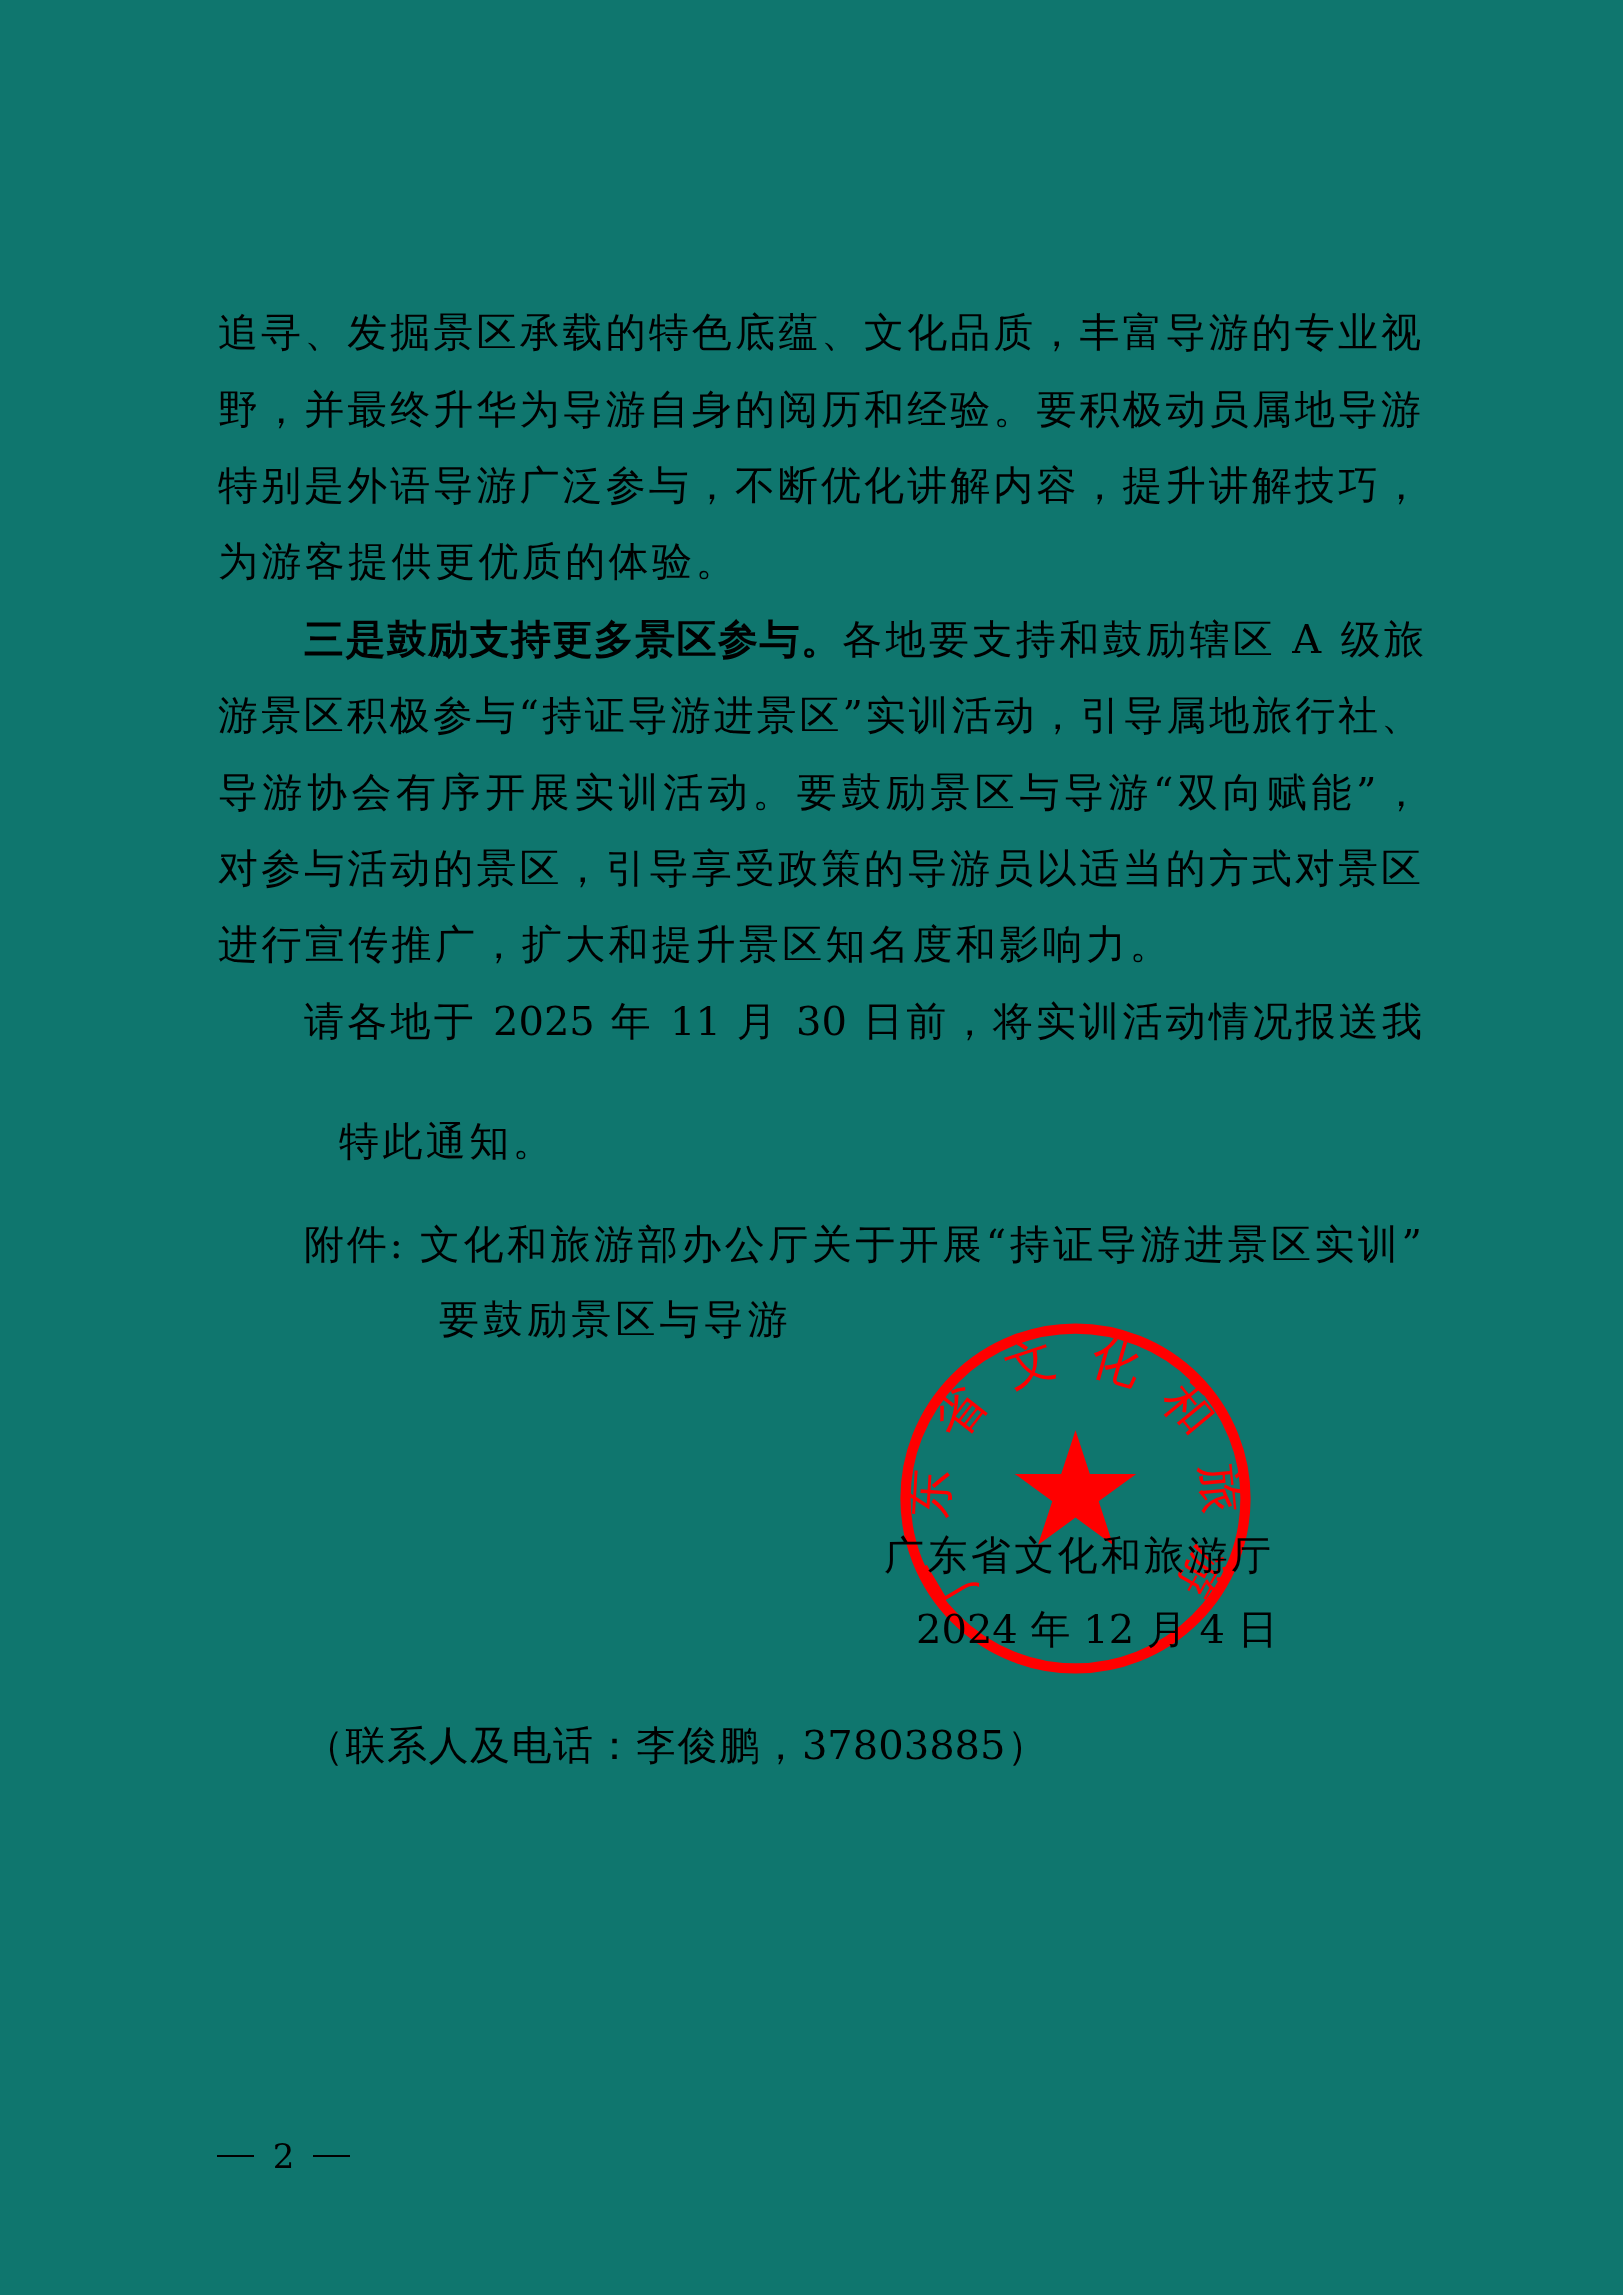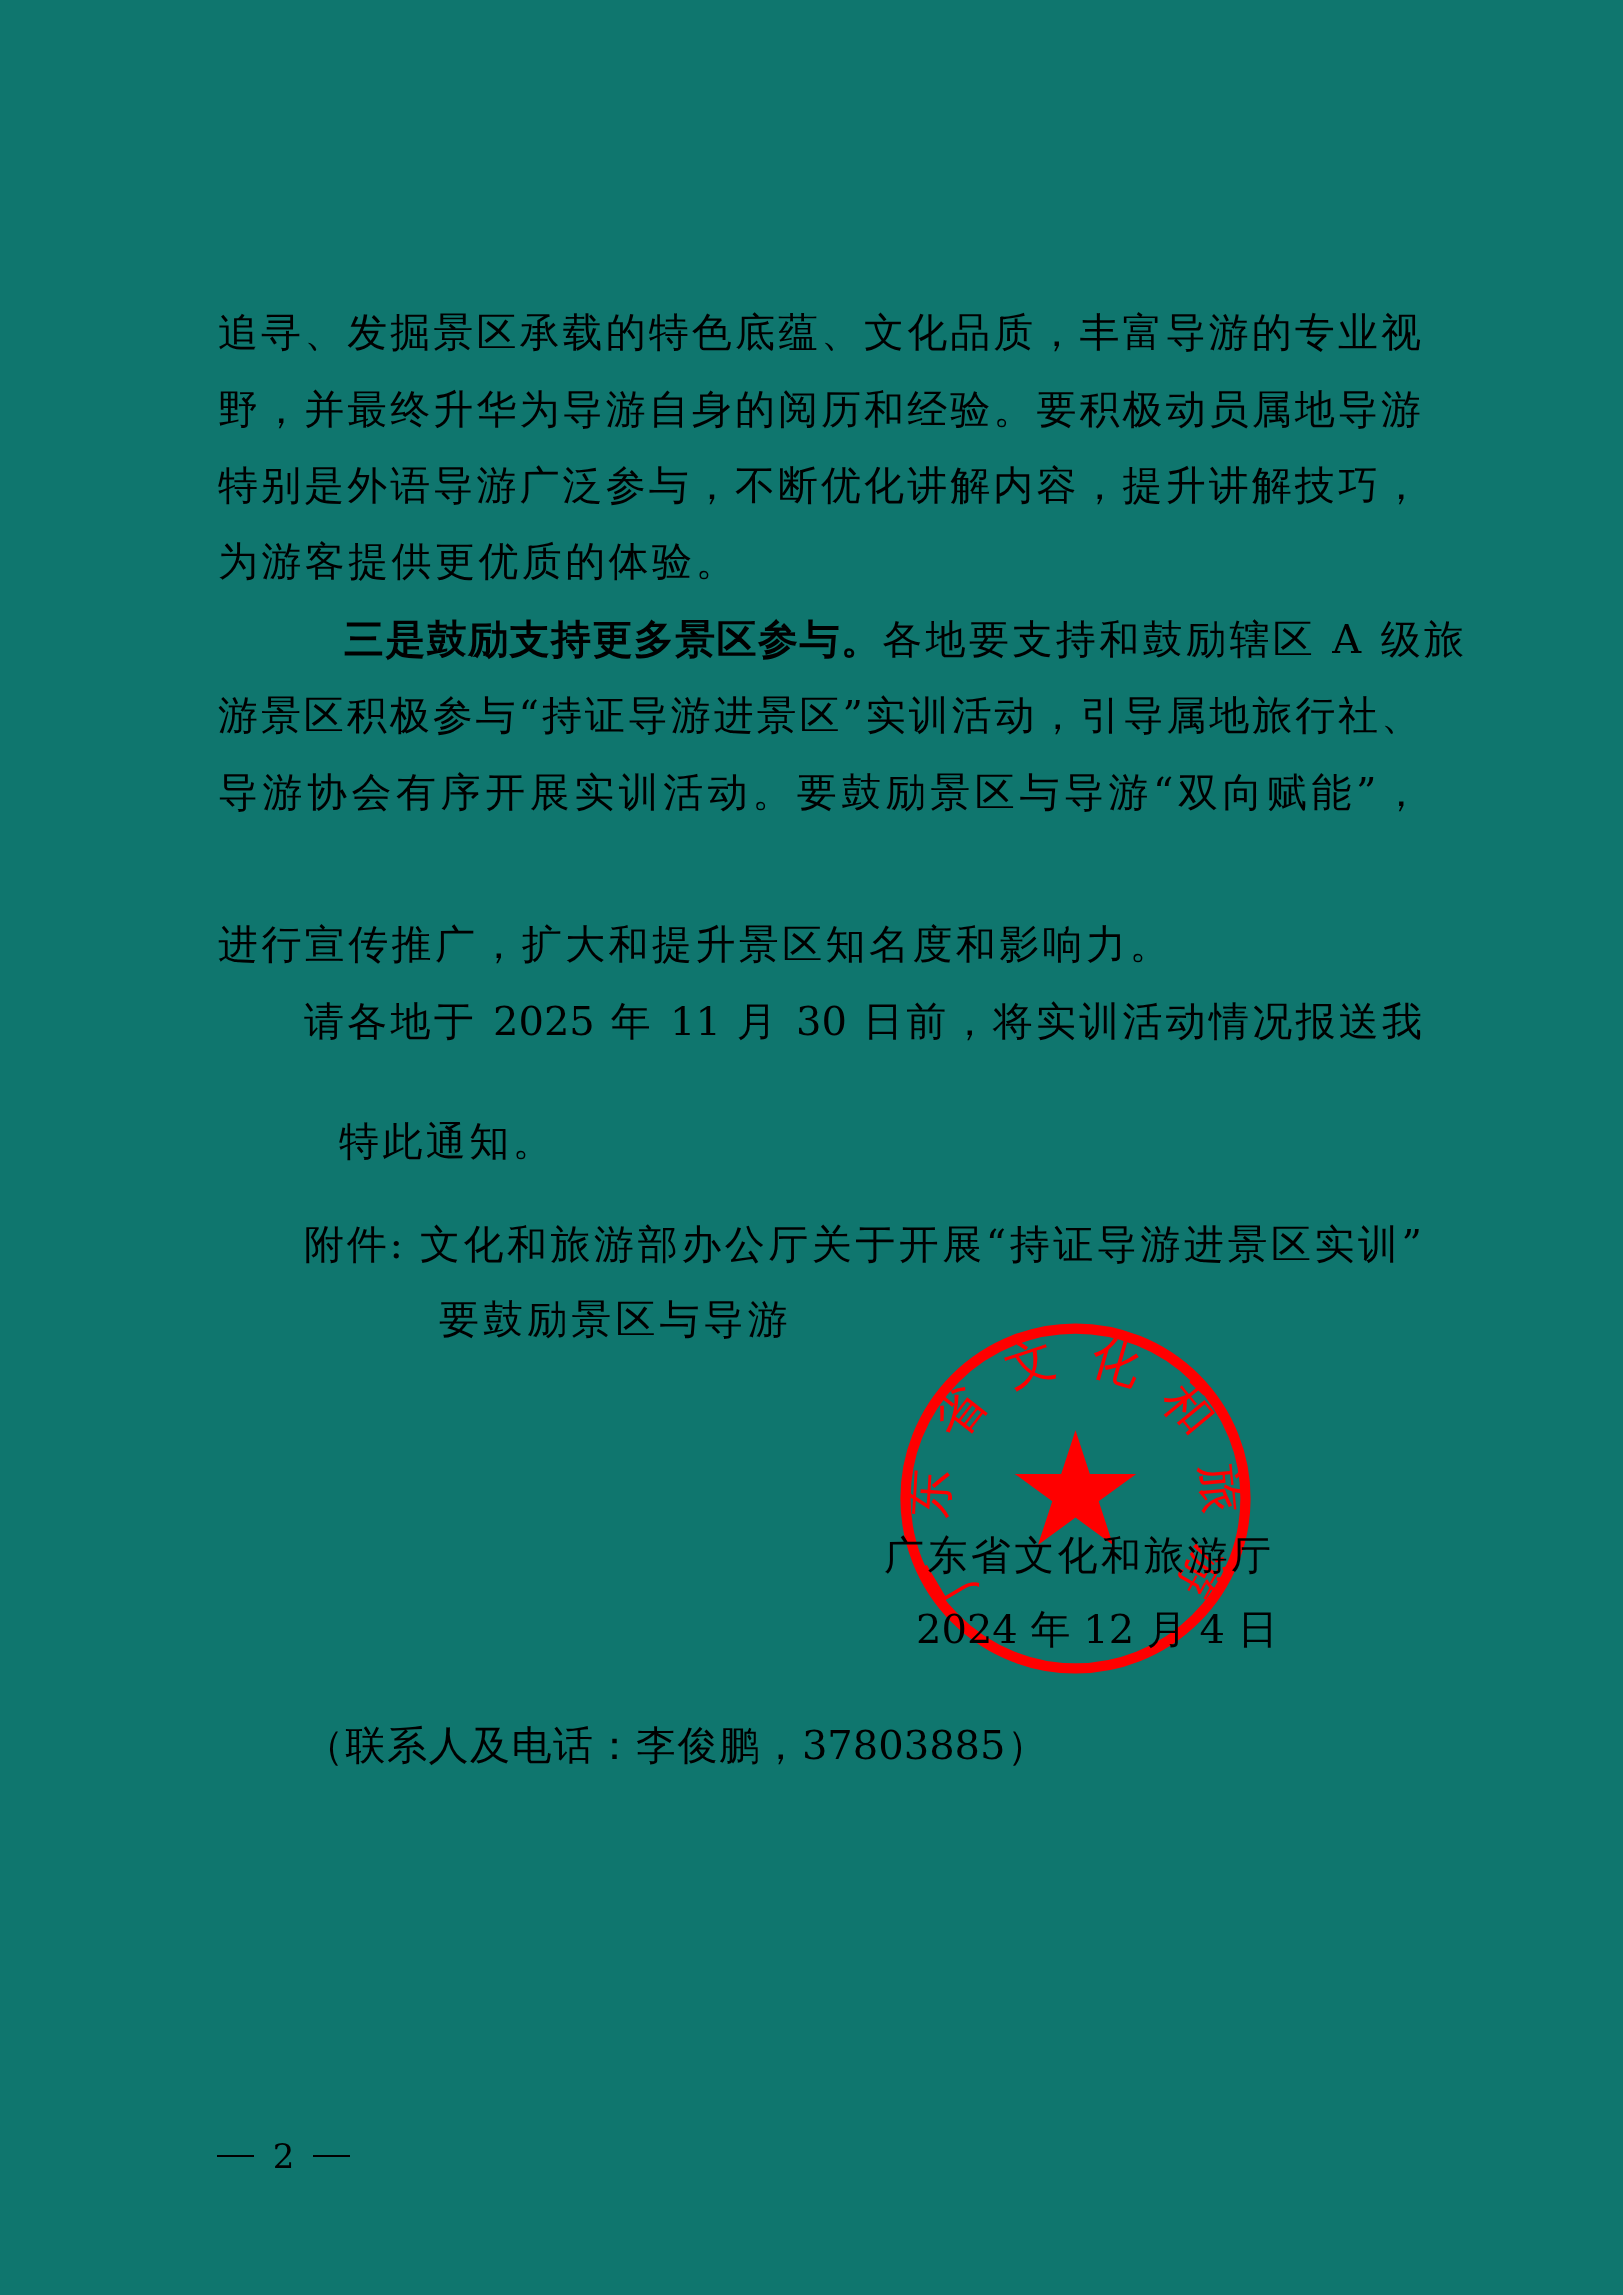--- a/index.html
+++ b/index.html
@@ -10,21 +10,21 @@
     font-family: "DejaVu Serif", "Liberation Serif", serif;
     font-size: 40px;
     line-height: 48px;
     height: 48px;
     color: #000000;
     white-space: nowrap;
   }
   .line.justify { text-align: justify; text-align-last: justify; white-space: normal; overflow: hidden; }
   .full { left: 218px; width: 1203px; }
   .indent { left: 304px; }
-  .bold { font-family: "DejaVu Sans", "Liberation Sans", sans-serif; font-weight: bold; margin-left: 40px; }
+  .bold { font-family: "DejaVu Sans", "Liberation Sans", sans-serif; font-weight: bold; }
   .sig { font-family: "DejaVu Serif", "Liberation Serif", serif; font-size: 40px; position: absolute; white-space: nowrap; color: #000; z-index: 3; text-align: justify; text-align-last: justify; line-height: 48px; height: 48px; }
   .seal { position: absolute; left: 898px; top: 1321px; width: 355px; height: 355px; z-index: 2; }
   .pageno { position: absolute; left: 217px; top: 2137px; height: 38px; display: flex; align-items: center; font-family: "DejaVu Serif", "Liberation Serif", serif; font-size: 34px; color: #000; }
   .pageno .dash { display: inline-block; width: 37px; height: 2.7px; background: #000; }
   .pageno .num { display: inline-block; width: 59px; text-align: center; line-height: 38px; }
 </style>
 </head>
 <body>
 
 <div class="page">
@@ -33,20 +33,21 @@
   <div class="line justify full" style="top:385px;">野，并最终升华为导游自身的阅历和经验。要积极动员属地导游</div>
   <div class="line justify full" style="top:461px;">特别是外语导游广泛参与，不断优化讲解内容，提升讲解技巧，</div>
   <div class="line full" style="top:537px; letter-spacing:3.4px;">为游客提供更优质的体验。</div>
 
   <div class="line" style="top:615px; left:304px; width:1117px; display:flex; justify-content:space-between;">
     <span class="bold" style="letter-spacing:1.4px;">三是鼓励支持更多景区参与。</span>
     <span style="letter-spacing:3.4px;">各地要支持和鼓励辖区 A 级旅</span>
   </div>
   <div class="line justify full" style="top:691px;">游景区积极参与“持证导游进景区”实训活动，引导属地旅行社、</div>
   <div class="line justify full" style="top:768px;">导游协会有序开展实训活动。要鼓励景区与导游“双向赋能”，</div>
+  <div class="line justify full" style="top:844px;">对参与活动的景区，引导享受政策的导游员以适当的方式对景区</div>
   <div class="line full" style="top:920px; letter-spacing:3.4px;">进行宣传推广，扩大和提升景区知名度和影响力。</div>
 
   <div class="line justify" style="top:997px; left:304px; width:1118px;">请各地于 2025 年 11 月 30 日前，将实训活动情况报送我厅。</div>
   <div class="line indent" style="top:1117px; letter-spacing:3.4px;margin-left:35px;">特此通知。</div>
 
   <div class="line" style="top:1220px; left:304px; width:1118px; display:flex;">
     <span style="width:116px; letter-spacing:2.7px;">附件:</span>
     <span style="flex:1; text-align:justify; text-align-last:justify;">文化和旅游部办公厅关于开展“持证导游进景区实训”</span>
   </div>
   <div class="line" style="top:1295px; left:439px; letter-spacing:4.1px;">要鼓励景区与导游</div>

